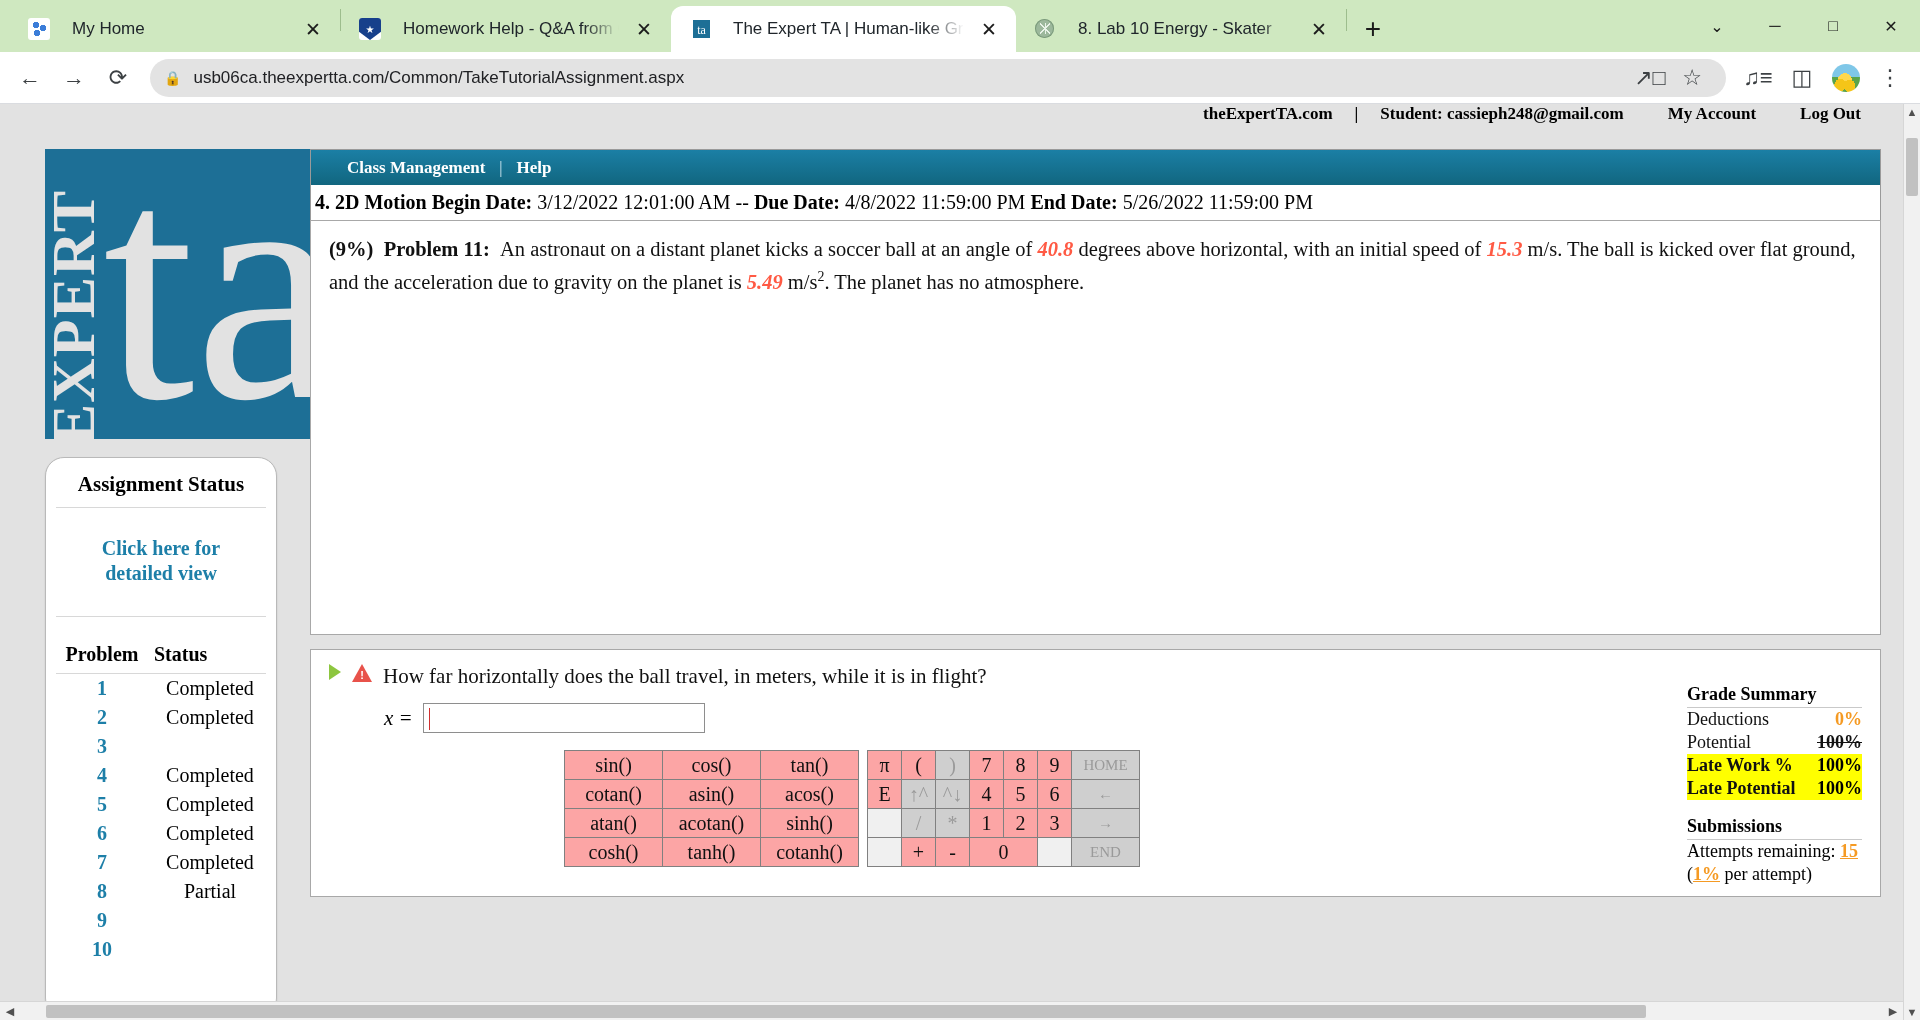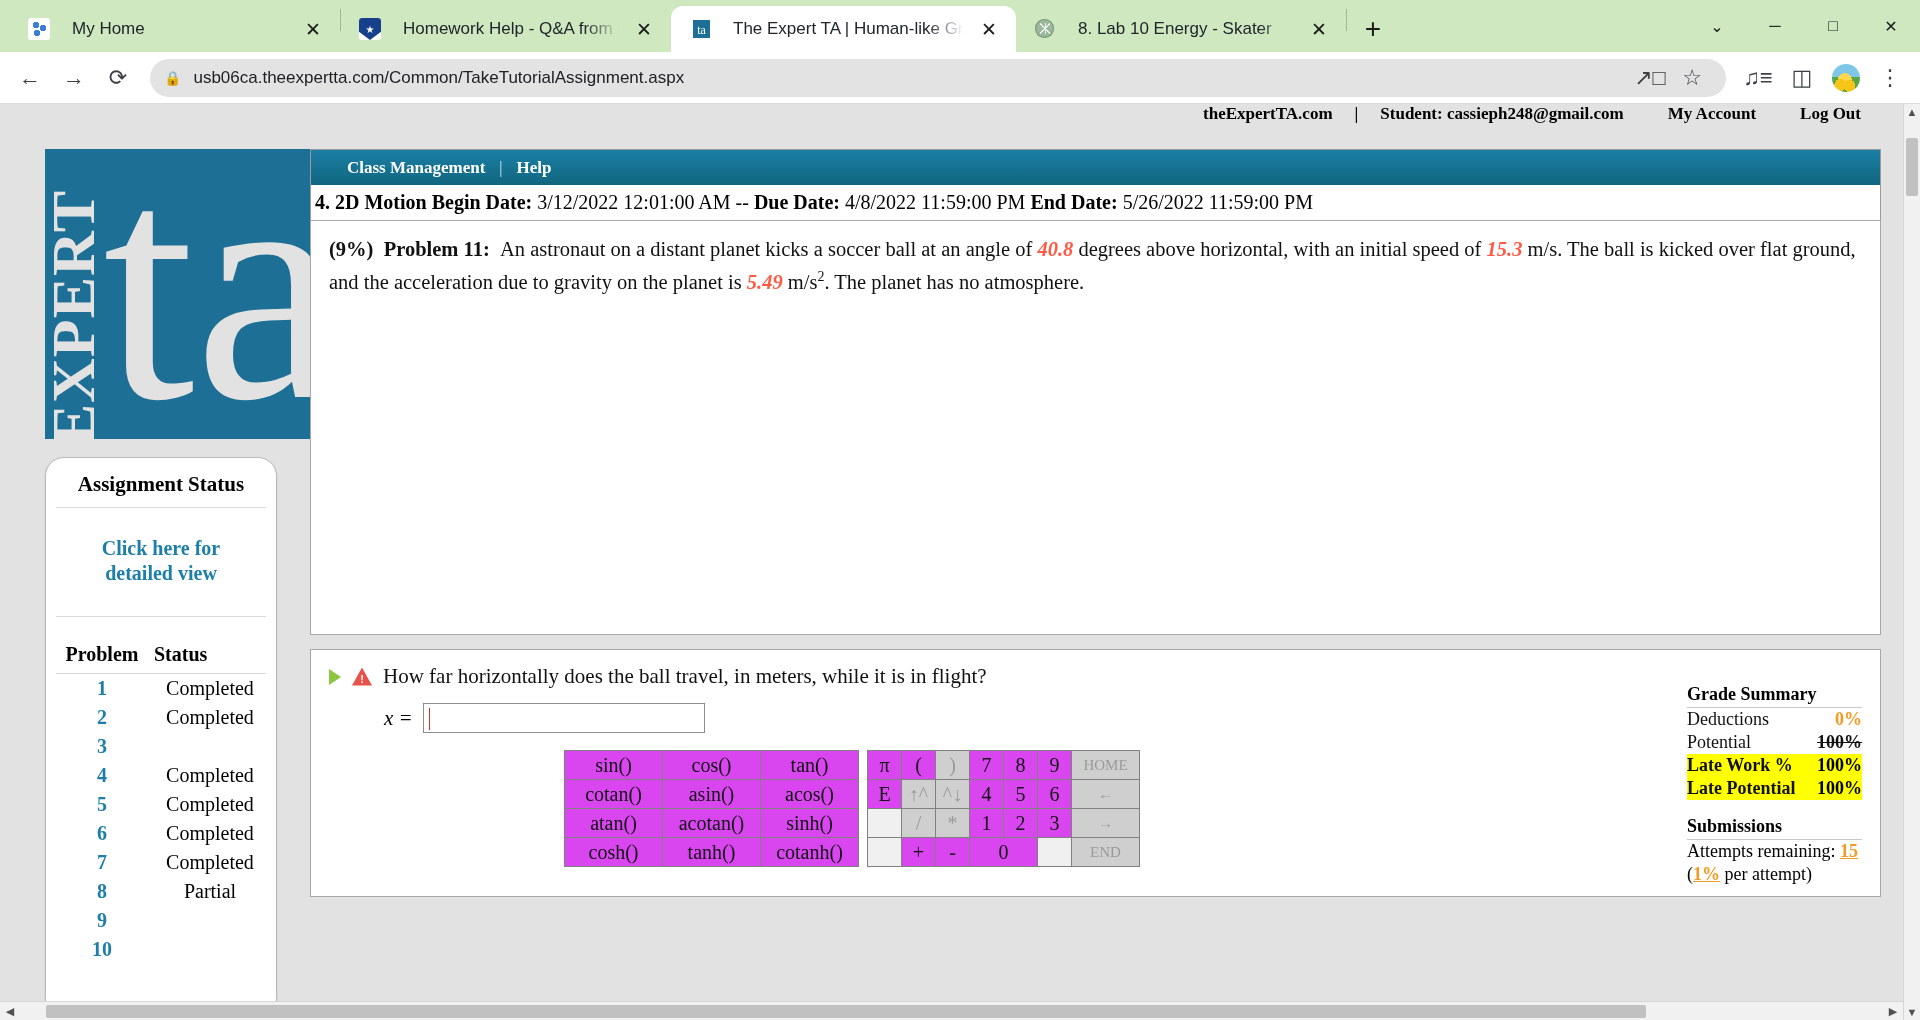--- a/index.html
+++ b/index.html
@@ -207,21 +207,21 @@
   .problem-text { font-size: 20.5px; line-height: 1.62; color: #111; }
   .problem-text b { font-weight: bold; }
   .val { color: #ff5a44; font-style: italic; font-weight: bold; }
   sup { font-size: 0.68em; vertical-align: super; }
 
   .answer-panel {
     margin-top: 14px; background: #fff; border: 1px solid #a8a8a8;
     font-family: "Liberation Serif", serif; padding: 14px 18px 0;
     position: relative; height: 248px; overflow: hidden;
   }
-  .q-line { display: flex; align-items: center; gap: 11px; }
+  .q-line { display: flex; gap: 11px; }
   .icon-play {
     width: 0; height: 0; border-left: 12px solid #8dc63f;
     border-top: 8px solid transparent; border-bottom: 8px solid transparent;
     cursor: pointer; flex: 0 0 auto;
   }
   .icon-warn {
     width: 20px; height: 18px; position: relative; flex: 0 0 auto; cursor: pointer;
   }
   .icon-warn::before {
     content: ""; position: absolute; inset: 0;
@@ -243,21 +243,21 @@
   }
   .answer-caret {
     position: absolute; left: 5px; top: 4px; width: 1.5px; height: 22px; background: #d03030;
   }
 
   .keypad {
     position: absolute; left: 253px; top: 100px;
     border-collapse: collapse; font-family: "Liberation Serif", serif;
   }
   .keypad td {
-    border: 1px solid #808080; background: #d946ef; text-align: center;
+    border: 1px solid #808080; background: #fca5a5; text-align: center;
     font-size: 20px; color: #111; height: 29px; cursor: pointer;
     padding: 0 4px;
   }
   .keypad td.fn { width: 98px; }
   .keypad td.op { width: 34px; }
   .keypad td.num { width: 34px; }
   .keypad td.nav { width: 68px; font-size: 15px; color: #9a9a9a; }
   .keypad td.dis { background: #cfcfcf; color: #9a9a9a; }
   .keypad td.blank { background: #f0f0f0; }
   .kp-gap { width: 8px; border: none !important; background: transparent !important; }

